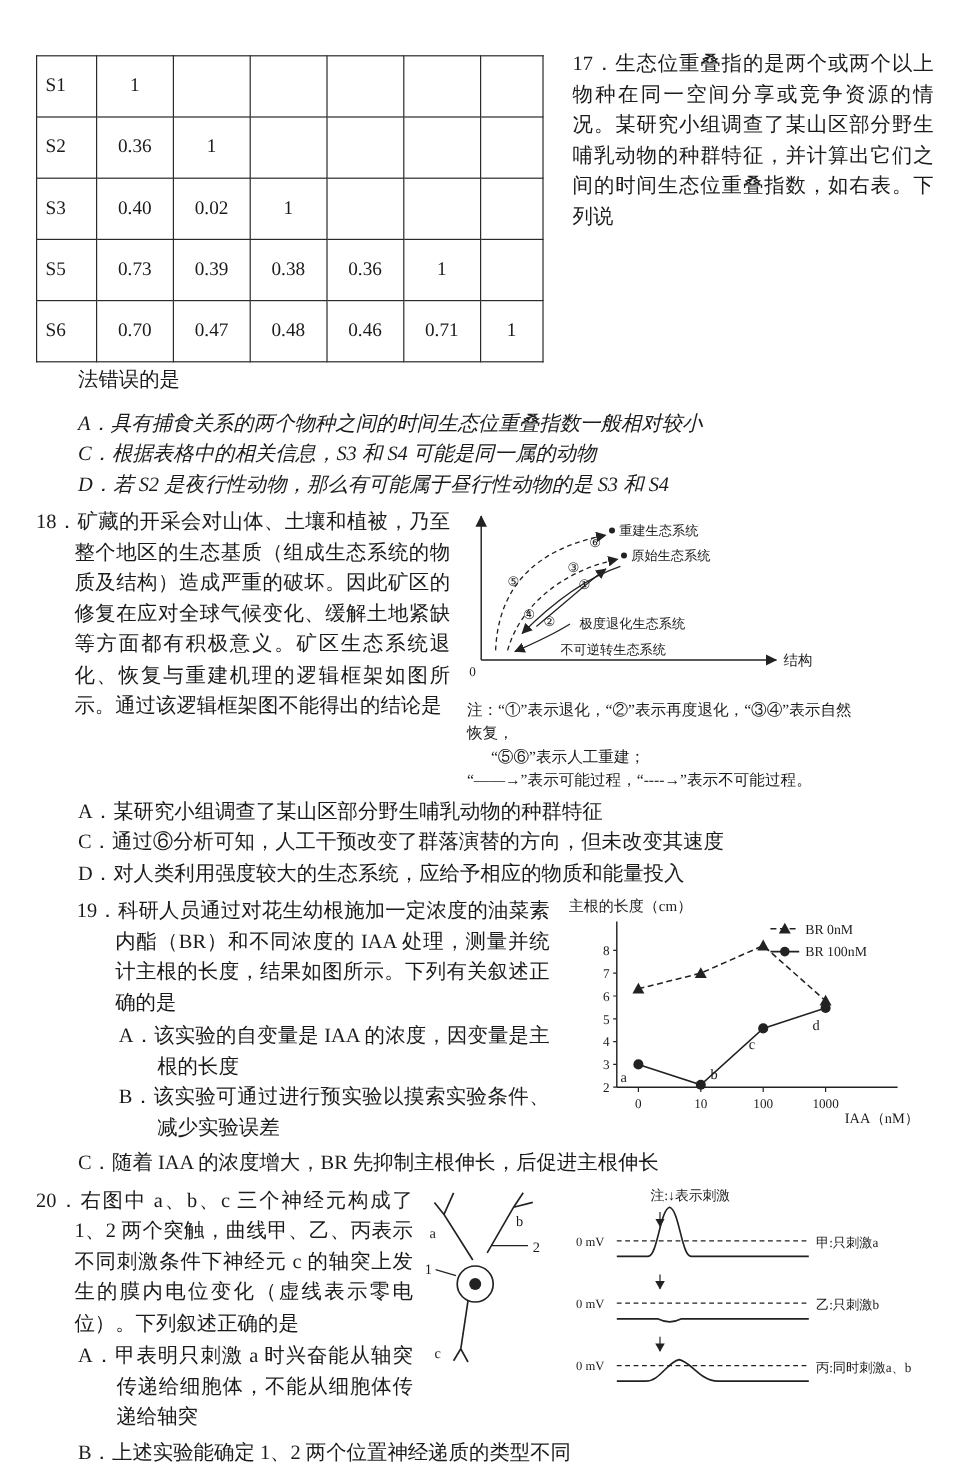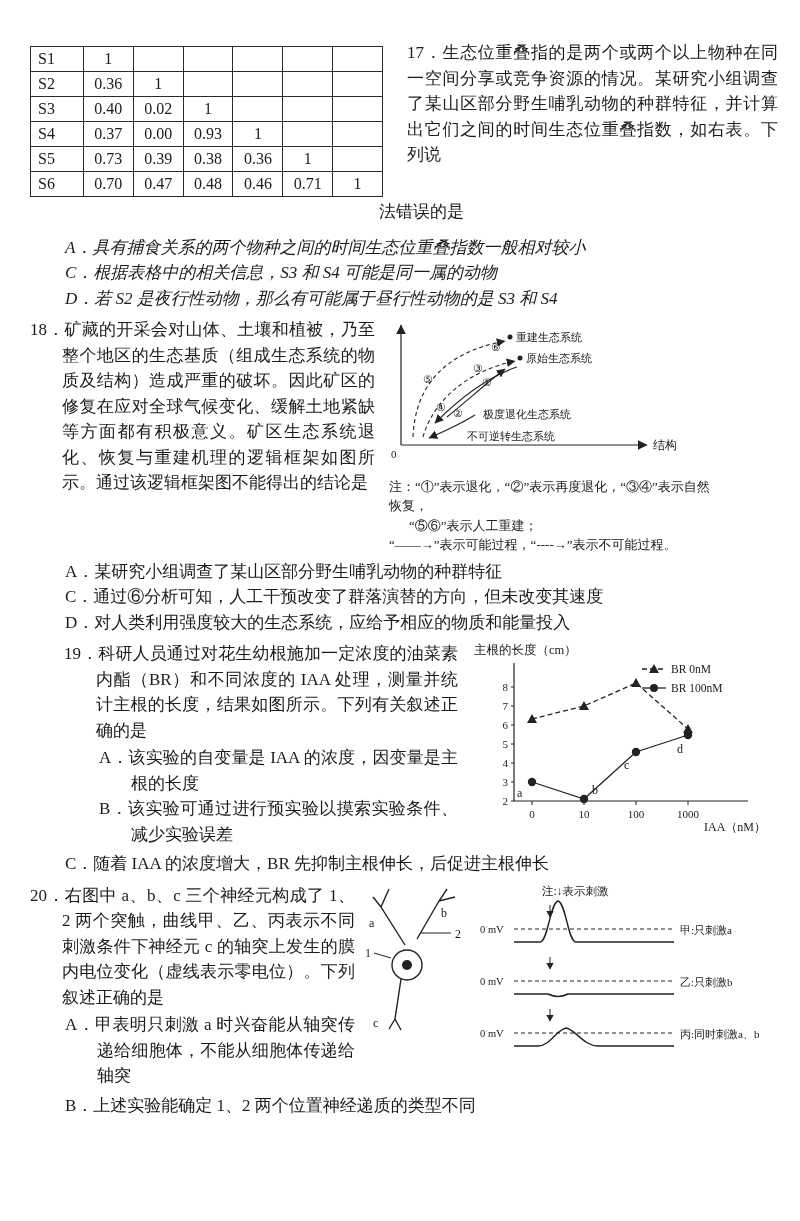--- a/index.html
+++ b/index.html
@@ -8,41 +8,41 @@
     color:#1b1b1b;
     font-family:"Liberation Serif","DejaVu Serif",serif;
     font-size:17px;line-height:1.5;
   }
   .page{padding:40px 22px 0 30px;}
   .row{display:flex;align-items:flex-start;}
   
   table.matrix{border-collapse:collapse;margin-top:6px;}
   table.matrix td{
     border:1px solid #2a2a2a;width:49px;height:24px;
-    text-align:center;font-size:16px;padding:0;
+    text-align:center;font-size:16px;padding:13px;
   }
   table.matrix td.lbl{width:45px;text-align:left;padding-left:7px;}
   
   .q17col{margin-left:24px;width:372px;text-align:justify;}
   
   .qpara{text-align:justify;padding-left:32px;text-indent:-32px;}
   
   .opts{margin-left:35px;width:660px;text-align:justify;margin-top:4px;}
   .opt{padding-left:32px;text-indent:-32px;}
   .opt-in{margin-left:35px;text-align:justify;padding-left:32px;text-indent:-32px;}
-  .cont{margin-left:35px;margin-top:2px;text-align:center;}
+  .cont{margin-left:35px;margin-top:2px;}
   .fig18{margin-left:14px;width:400px;}
   .fig18 .note{font-size:13px;line-height:1.5;margin-top:2px;width:330px;}
   .fig18 .note .n2{padding-left:20px;}
   .q18col{width:322px;}
   .q19col{width:394px;margin-left:34px;}
   .q20col{width:332px;}
   .fig19{margin-left:16px;text-align:center;}
   .fig20a{margin-left:10px;}
-  .fig20b{margin-left:9px;}
+  .fig20b{margin-left:20px;}
   svg text{fill:#1b1b1b;font-family:"Liberation Serif","DejaVu Serif",serif;}
   .mt2{margin-top:2px;} .mt6{margin-top:6px;} .mt10{margin-top:10px;font-style:italic;}
 </style>
 </head>
 <body>
 
 <div class="page">
 
   <div class="row">
     <table class="matrix">
@@ -64,29 +64,20 @@
           <td></td>
           <td></td>
           <td></td>
         </tr>
         <tr>
           <td class="lbl">S3</td>
           <td>0.40</td>
           <td>0.02</td>
           <td>1</td>
           <td></td>
-          <td></td>
-          <td></td>
-        </tr>
-        <tr>
-          <td class="lbl">S4</td>
-          <td>0.37</td>
-          <td>0.00</td>
-          <td>0.93</td>
-          <td>1</td>
           <td></td>
           <td></td>
         </tr>
         <tr>
           <td class="lbl">S5</td>
           <td>0.73</td>
           <td>0.39</td>
           <td>0.38</td>
           <td>0.36</td>
           <td>1</td>

